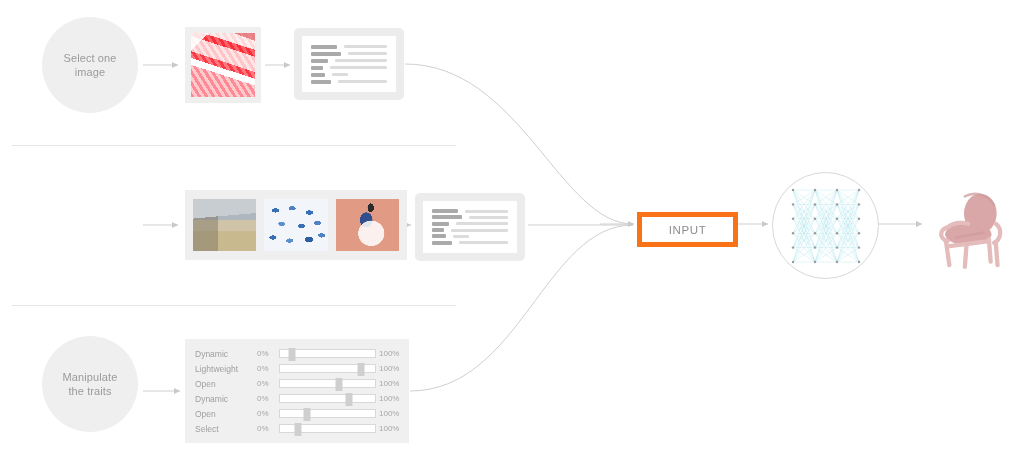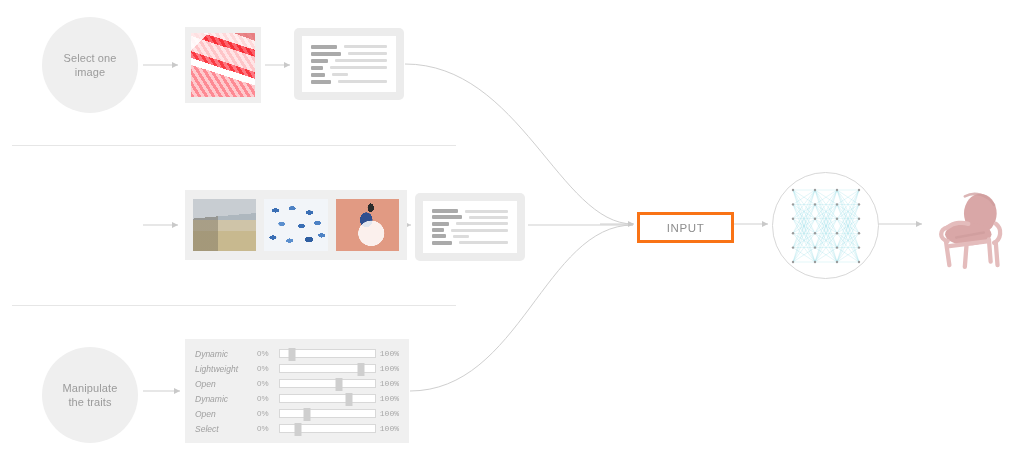--- a/index.html
+++ b/index.html
@@ -42,21 +42,21 @@
   }
   .stage-circle .stage-label {
     color: #9b9b9b;
     font-size: 11px;
     line-height: 14px;
     letter-spacing: .1px;
     white-space: pre-line;
   }
   #circle-one    { left: 42px;  top: 17px;  }
   #circle-multi  { left: 42px;  top: 177px; }
-  #circle-traits { left: 42px;  top: 347px; }
+  #circle-traits { left: 42px;  top: 336px; }
 
   
   .row-divider {
     position: absolute;
     left: 12px;
     width: 444px;
     height: 1px;
     background: #e6e6e6;
   }
   #divider-1 { top: 145px; }
@@ -187,30 +187,29 @@
   .trait-row {
     display: flex;
     align-items: center;
     height: 11px;
   }
   .trait-name {
     width: 62px;
     font-size: 8.5px;
     color: #a0a0a0;
     white-space: nowrap;
-    font-style: italic;
   }
   .trait-min, .trait-max {
     font-size: 8px;
     color: #a8a8a8;
     width: 20px;
     flex: none;
   }
   .trait-min { text-align: left; margin-right: 2px; }
-  .trait-max { text-align: right; margin-left: 3px; font-family: Liberation Mono, monospace; }
+  .trait-max { text-align: right; margin-left: 3px; }
   .trait-track {
     position: relative;
     flex: 1 1 auto;
     height: 9px;
     background: #ffffff;
     border: 1px solid #d8d8d8;
     box-sizing: border-box;
   }
   .trait-handle {
     position: absolute;
@@ -219,21 +218,21 @@
     height: 13px;
     background: #cfcfcf;
     transform: translateX(-50%);
   }
 
   
   #input-node {
     position: absolute;
     left: 637px; top: 212px;
     width: 91px; height: 25px;
-    border: 3px solid #f97316;
+    border: 5px solid #f97316;
     background: #ffffff;
     display: flex;
     align-items: center;
     justify-content: center;
   }
   #input-node .node-label {
     font-size: 11.5px;
     color: #8e8e8e;
     letter-spacing: .6px;
   }

